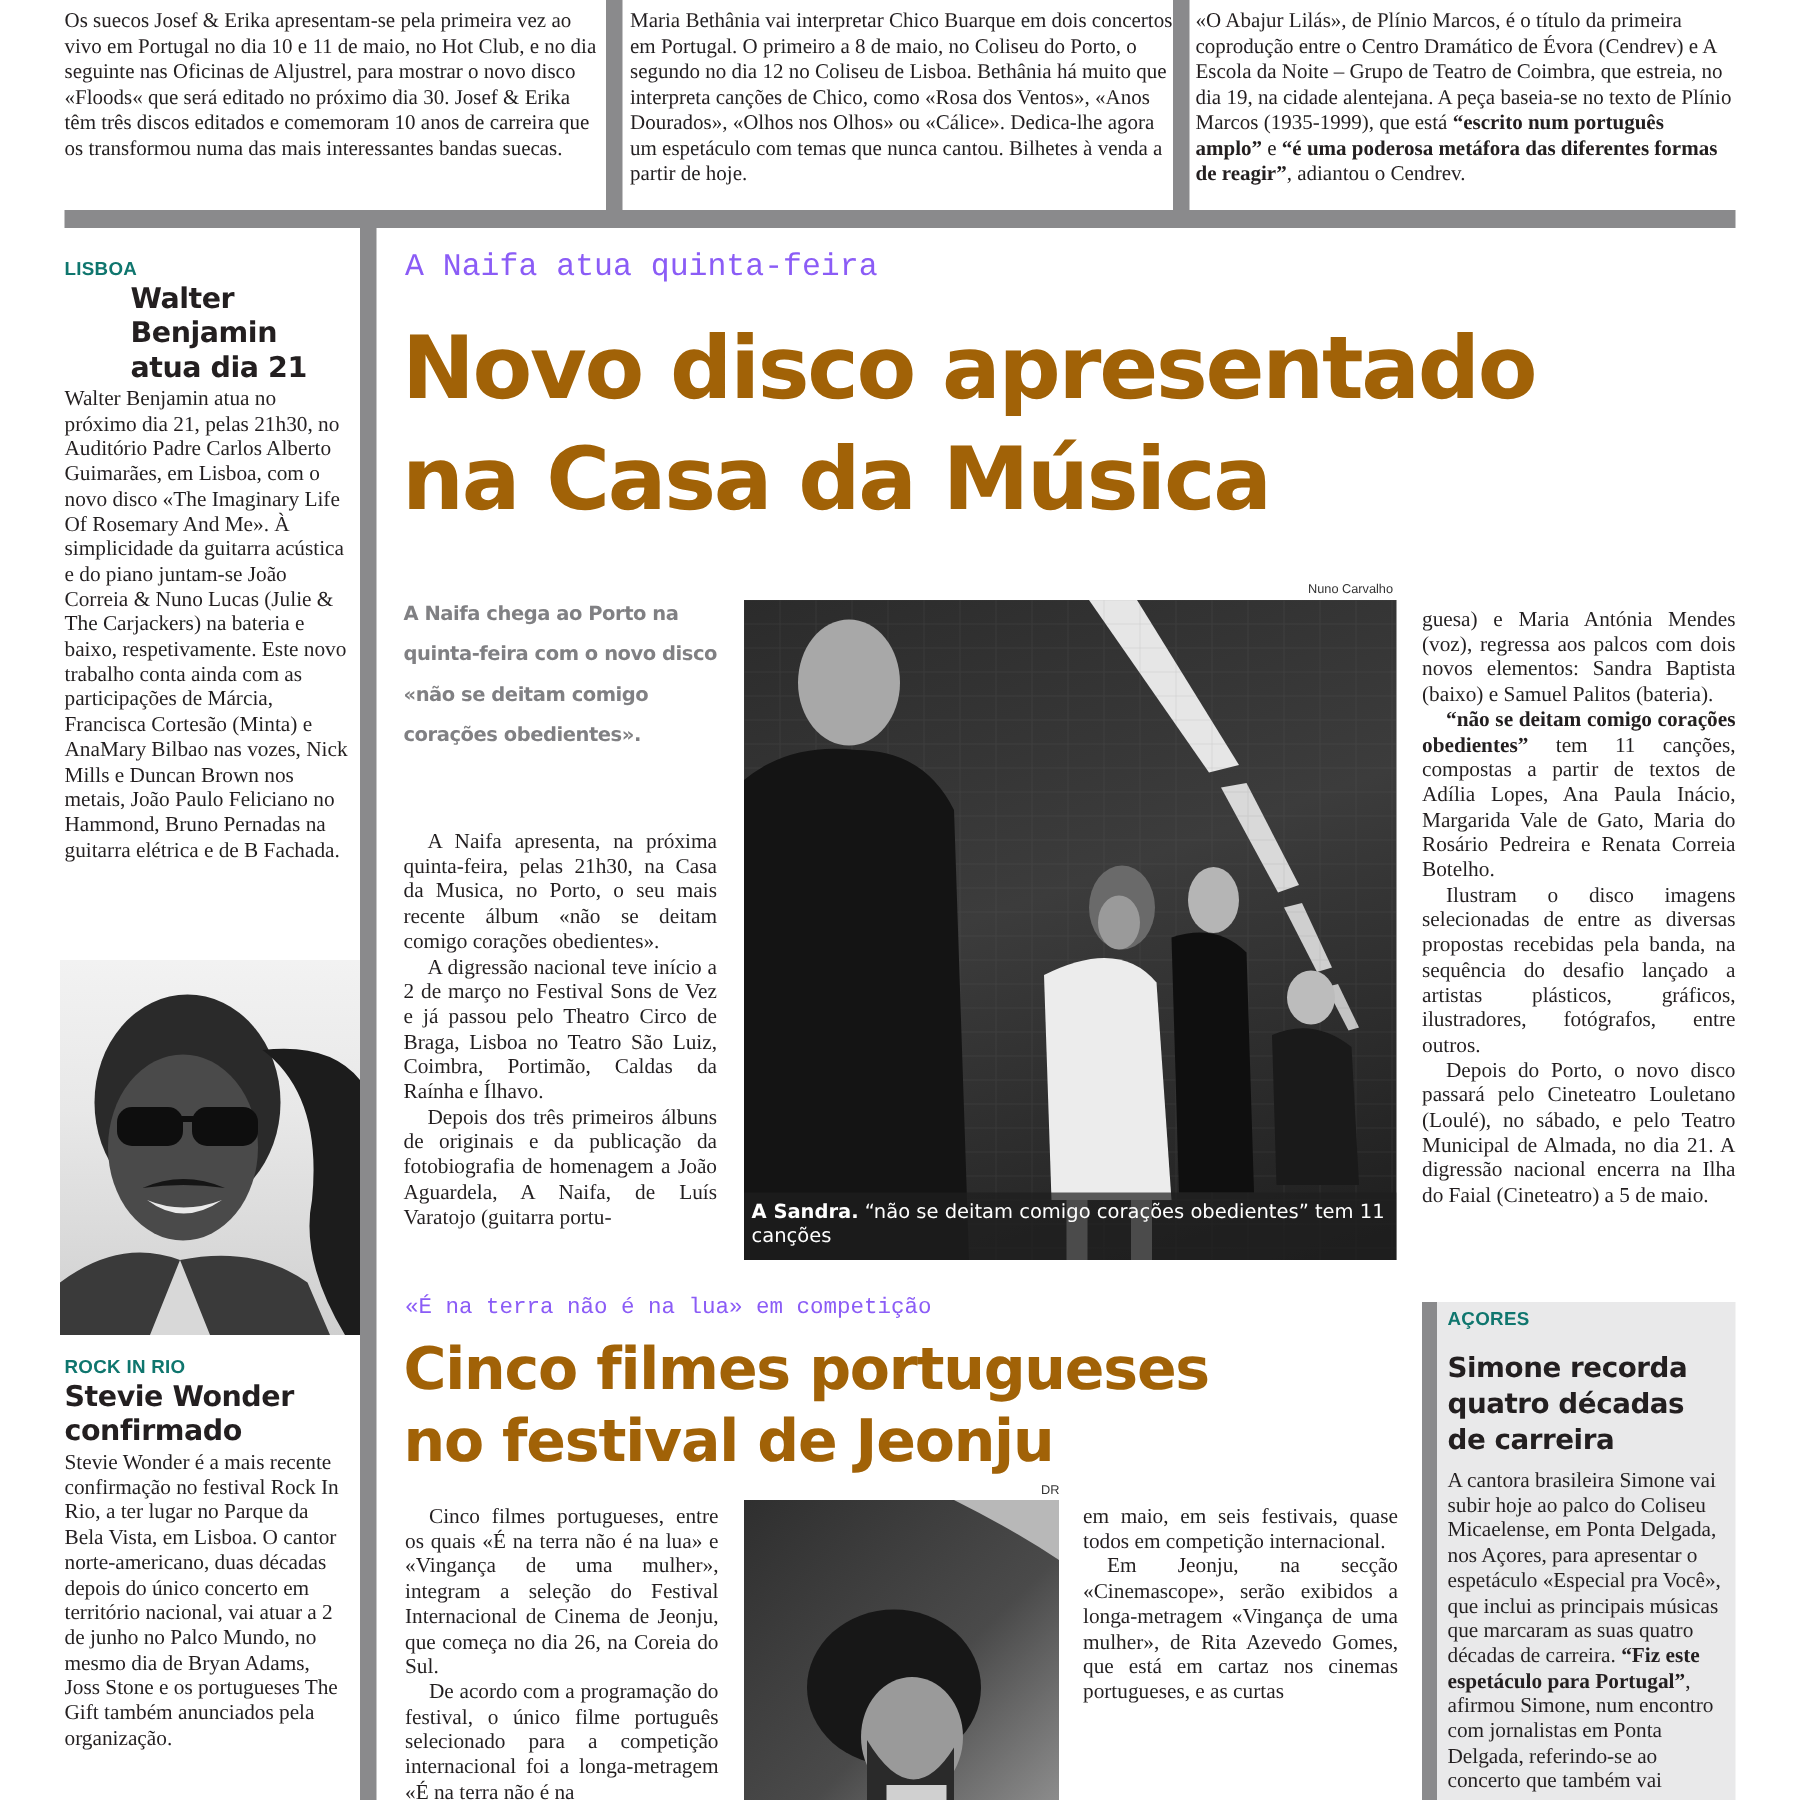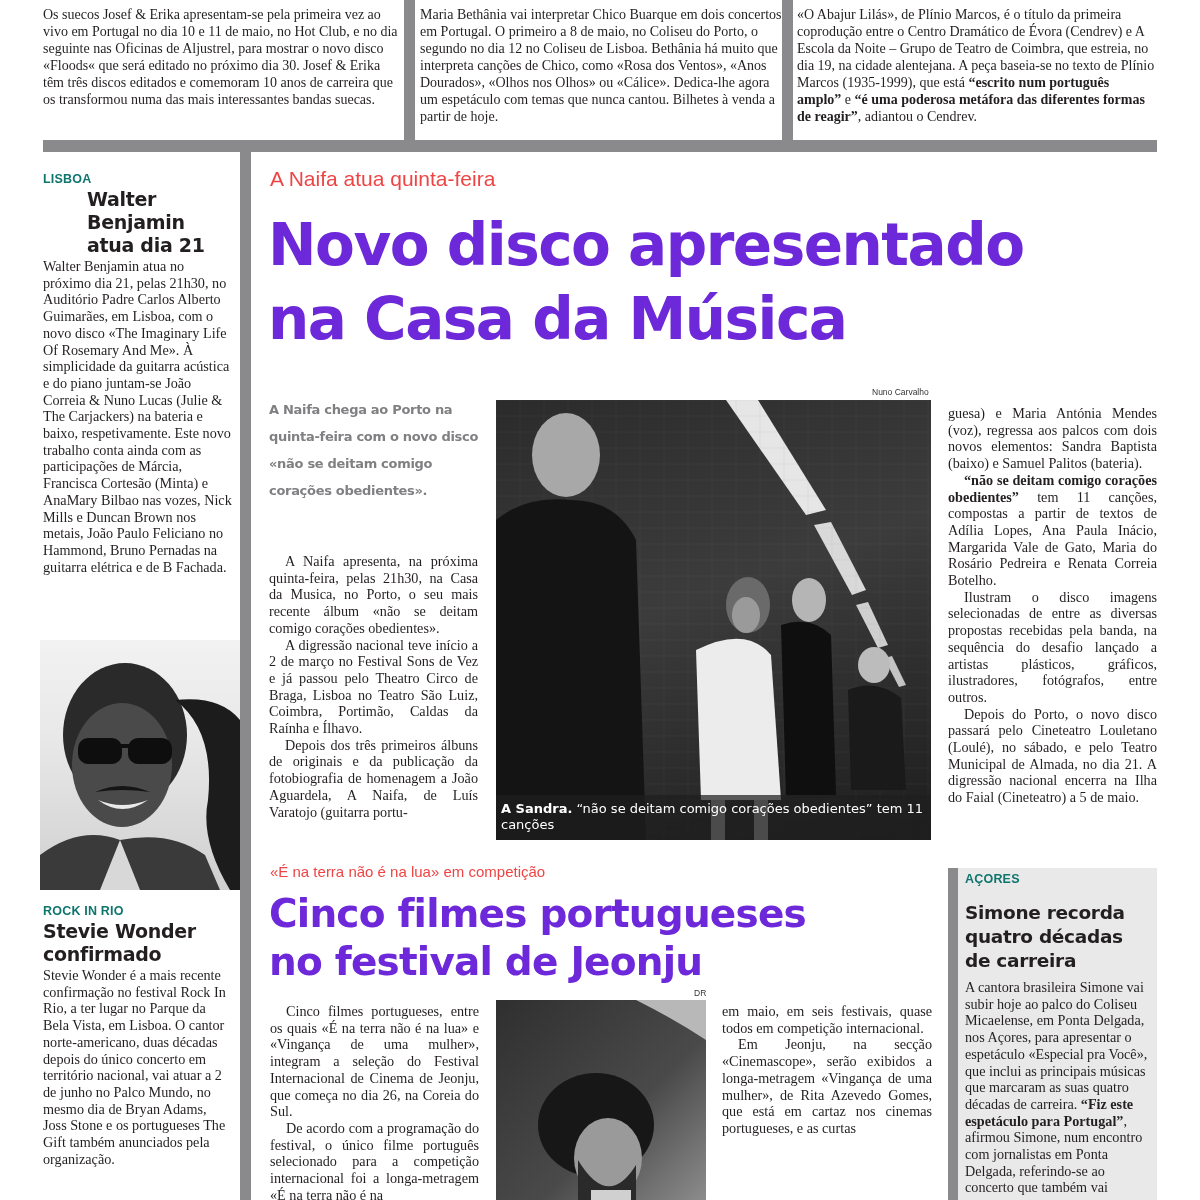--- a/index.html
+++ b/index.html
@@ -26,26 +26,26 @@
   .kicker {
     font-family: "Liberation Sans", "DejaVu Sans", sans-serif;
     font-weight: bold; font-size: 12.5px; color: #0f766e; letter-spacing: 0.2px;
   }
   .brief-title {
     font-family: "DejaVu Sans", "Liberation Sans", sans-serif;
     font-weight: bold; font-size: 19px; line-height: 23px; color: #231f20;
     letter-spacing: -0.3px;
   }
   .upper-hed {
-    font-family: Liberation Sans, sans-serif;
-    font-weight: normal; color: #ef4444;
+    font-family: Liberation Mono, monospace;
+    font-weight: normal; color: #8b5cf6;
   }
   .main-hed {
     font-family: "DejaVu Sans", "Liberation Sans", sans-serif;
-    font-weight: bold; color: #6d28d9; letter-spacing: -1.5px;
+    font-weight: bold; color: #a16207; letter-spacing: -1.5px;
   }
   .lead-grey {
     font-family: "DejaVu Sans", "Liberation Sans", sans-serif;
     font-weight: bold; font-size: 13px; line-height: 27px; color: #808083;
     letter-spacing: -0.3px;
   }
   .credit {
     font-family: "Liberation Sans", "DejaVu Sans", sans-serif;
     font-size: 8.5px; color: #333;
   }

